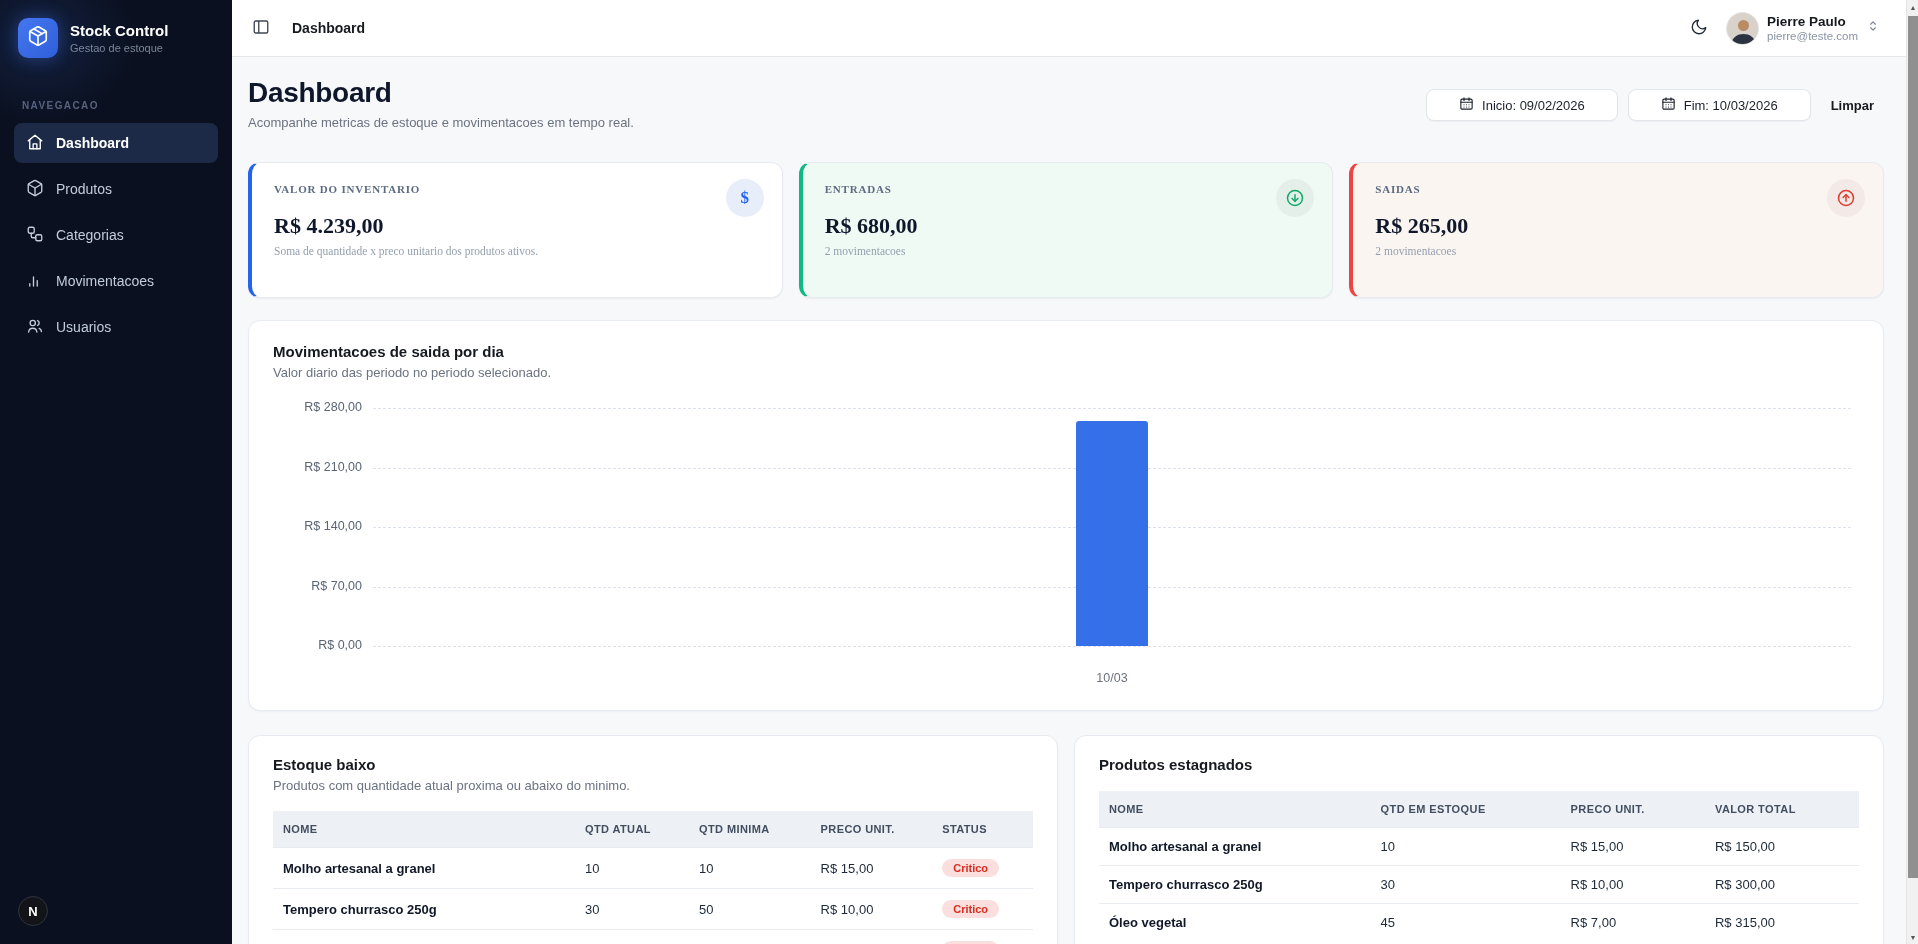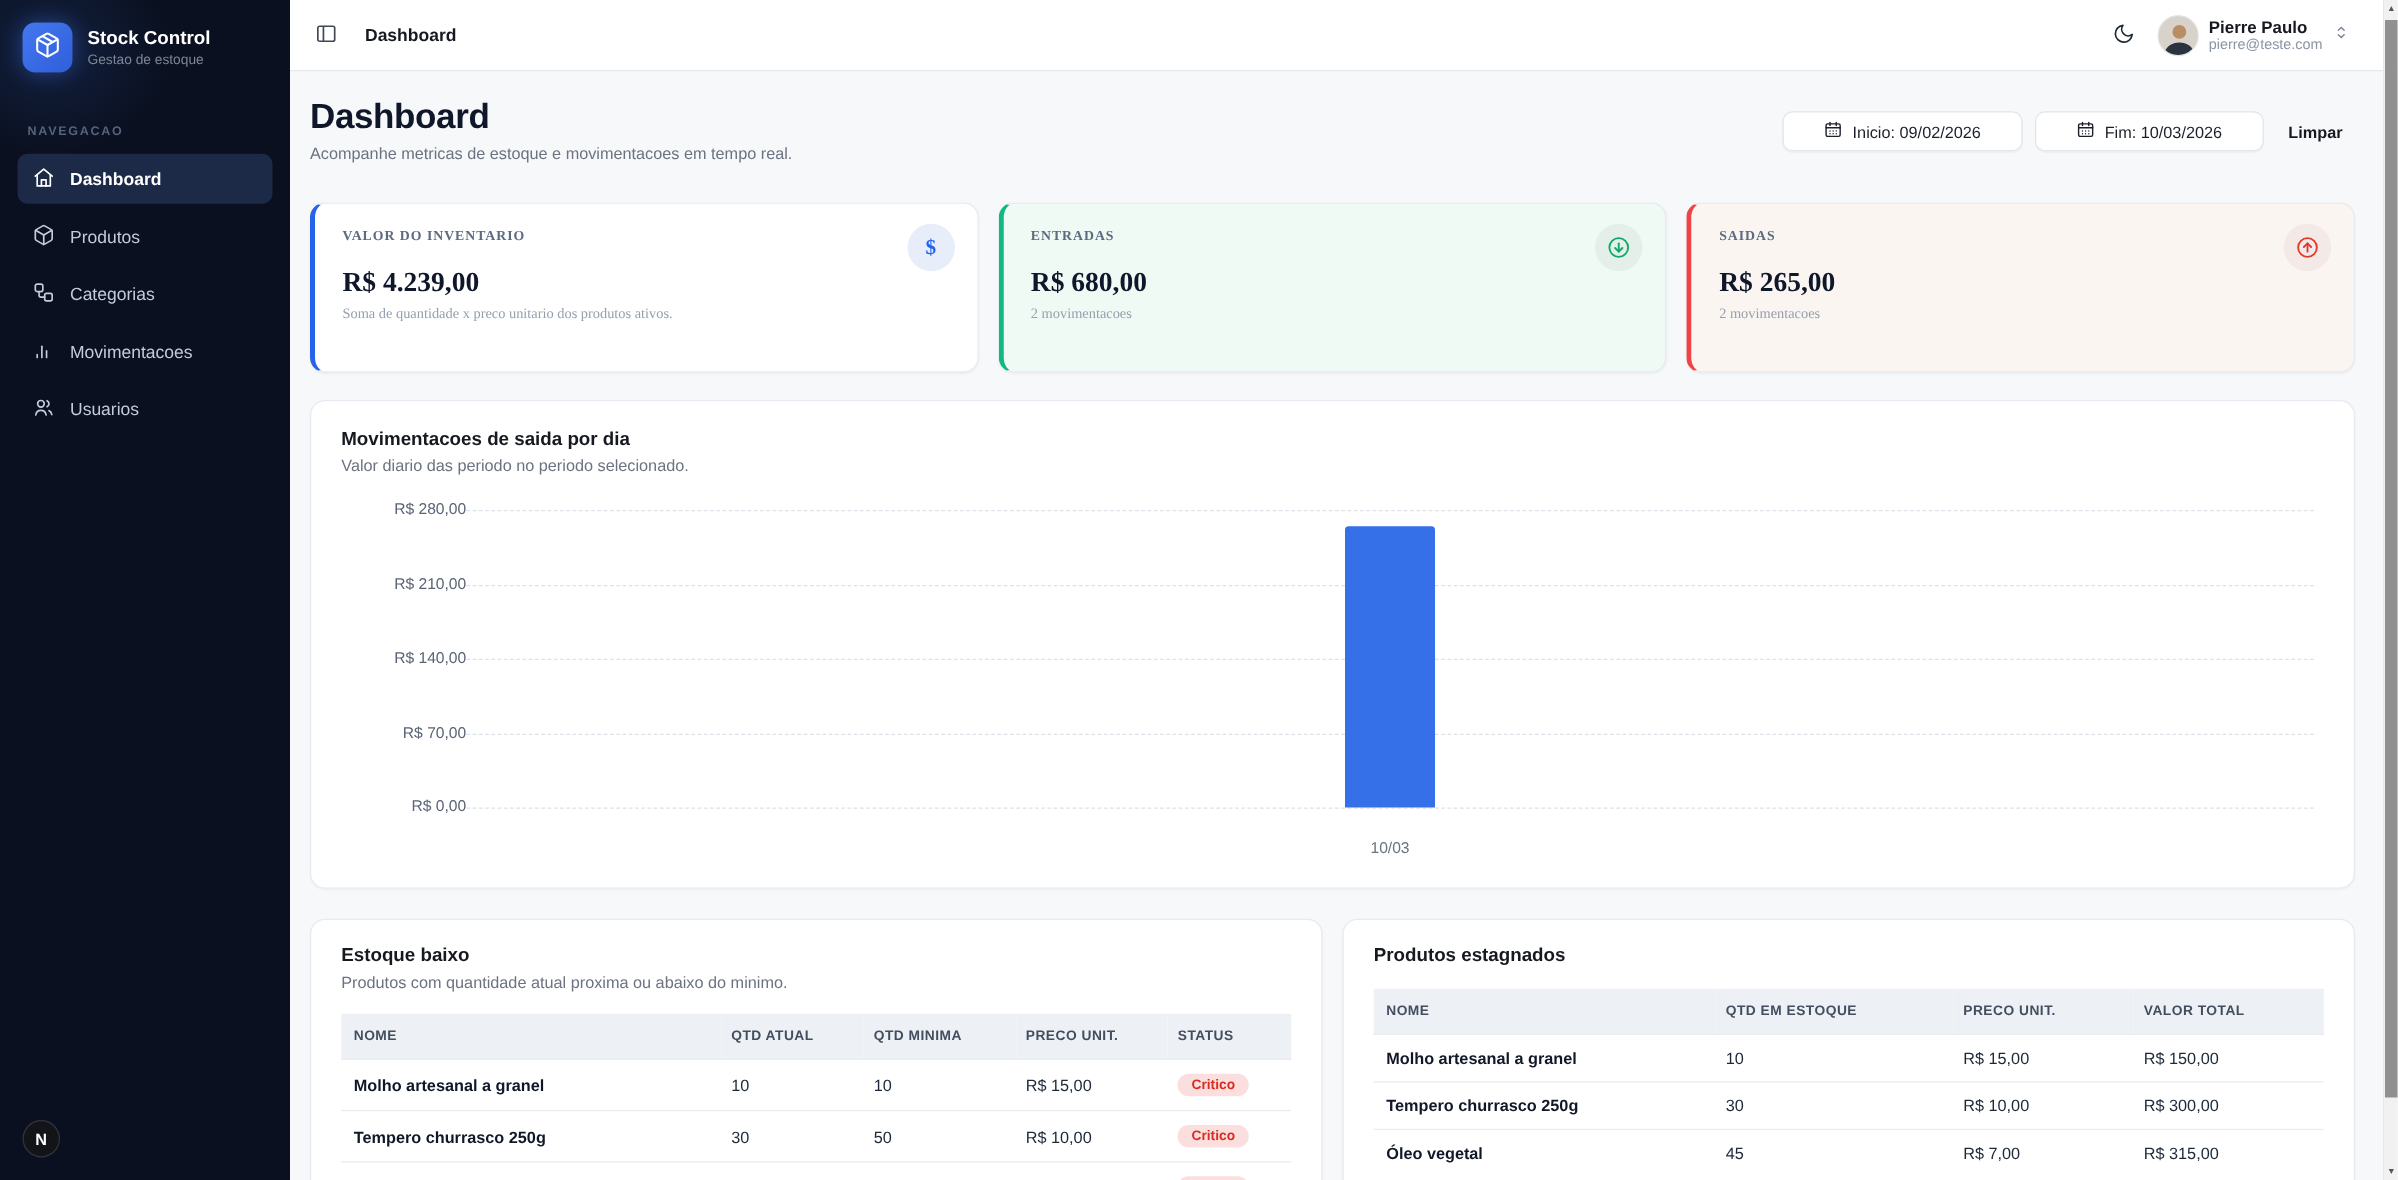--- a/index.html
+++ b/index.html
@@ -62,21 +62,21 @@
   .stat-icon.blue { background:#e7eef9; color:#2563eb; font-size:17px; font-weight:600; }
   .stat-icon.green { background:#e5efe9; color:#0fa968; }
   .stat-icon.red { background:#f3e9e6; color:#e03a2f; }
 
   
   .card { background:#fff; border:1px solid #e7eaf0; border-radius:12px; box-shadow:0 1px 2px rgba(16,24,40,.04); }
   .chart-card { margin-top:22px; padding:22px 24px 30px; }
   .card-title { font-size:15px; font-weight:700; color:#16191f; }
   .card-sub { margin-top:5px; font-size:13px; color:#6b7280; }
   .chart-area { position:relative; margin-top:28px; height:272px; }
-  .y-tick-label { position:absolute; left:12px; width:88px; text-align:right; font-size:12.5px; color:#5a6474; }
+  .y-tick-label { position:absolute; left:1px; width:88px; text-align:right; font-size:12.5px; color:#5a6474; }
   .plot { position:absolute; left:100px; right:8px; top:0; height:238px; }
   .gridline { position:absolute; left:0; right:0; border-top:1px dashed #dde2ea; }
   .bar { position:absolute; bottom:0; width:72px; transform:translateX(-50%); border-radius:3px 3px 0 0; }
   .x-tick-label { position:absolute; top:263px; transform:translateX(-50%); font-size:12.5px; color:#6b7280; }
 
   
   .tables { display:grid; grid-template-columns:1fr 1fr; gap:16px; margin-top:24px; }
   .table-card { padding:20px 24px 24px; min-height:260px; }
   table { width:100%; border-collapse:collapse; margin-top:18px; }
   thead tr { background:#edf1f5; }

